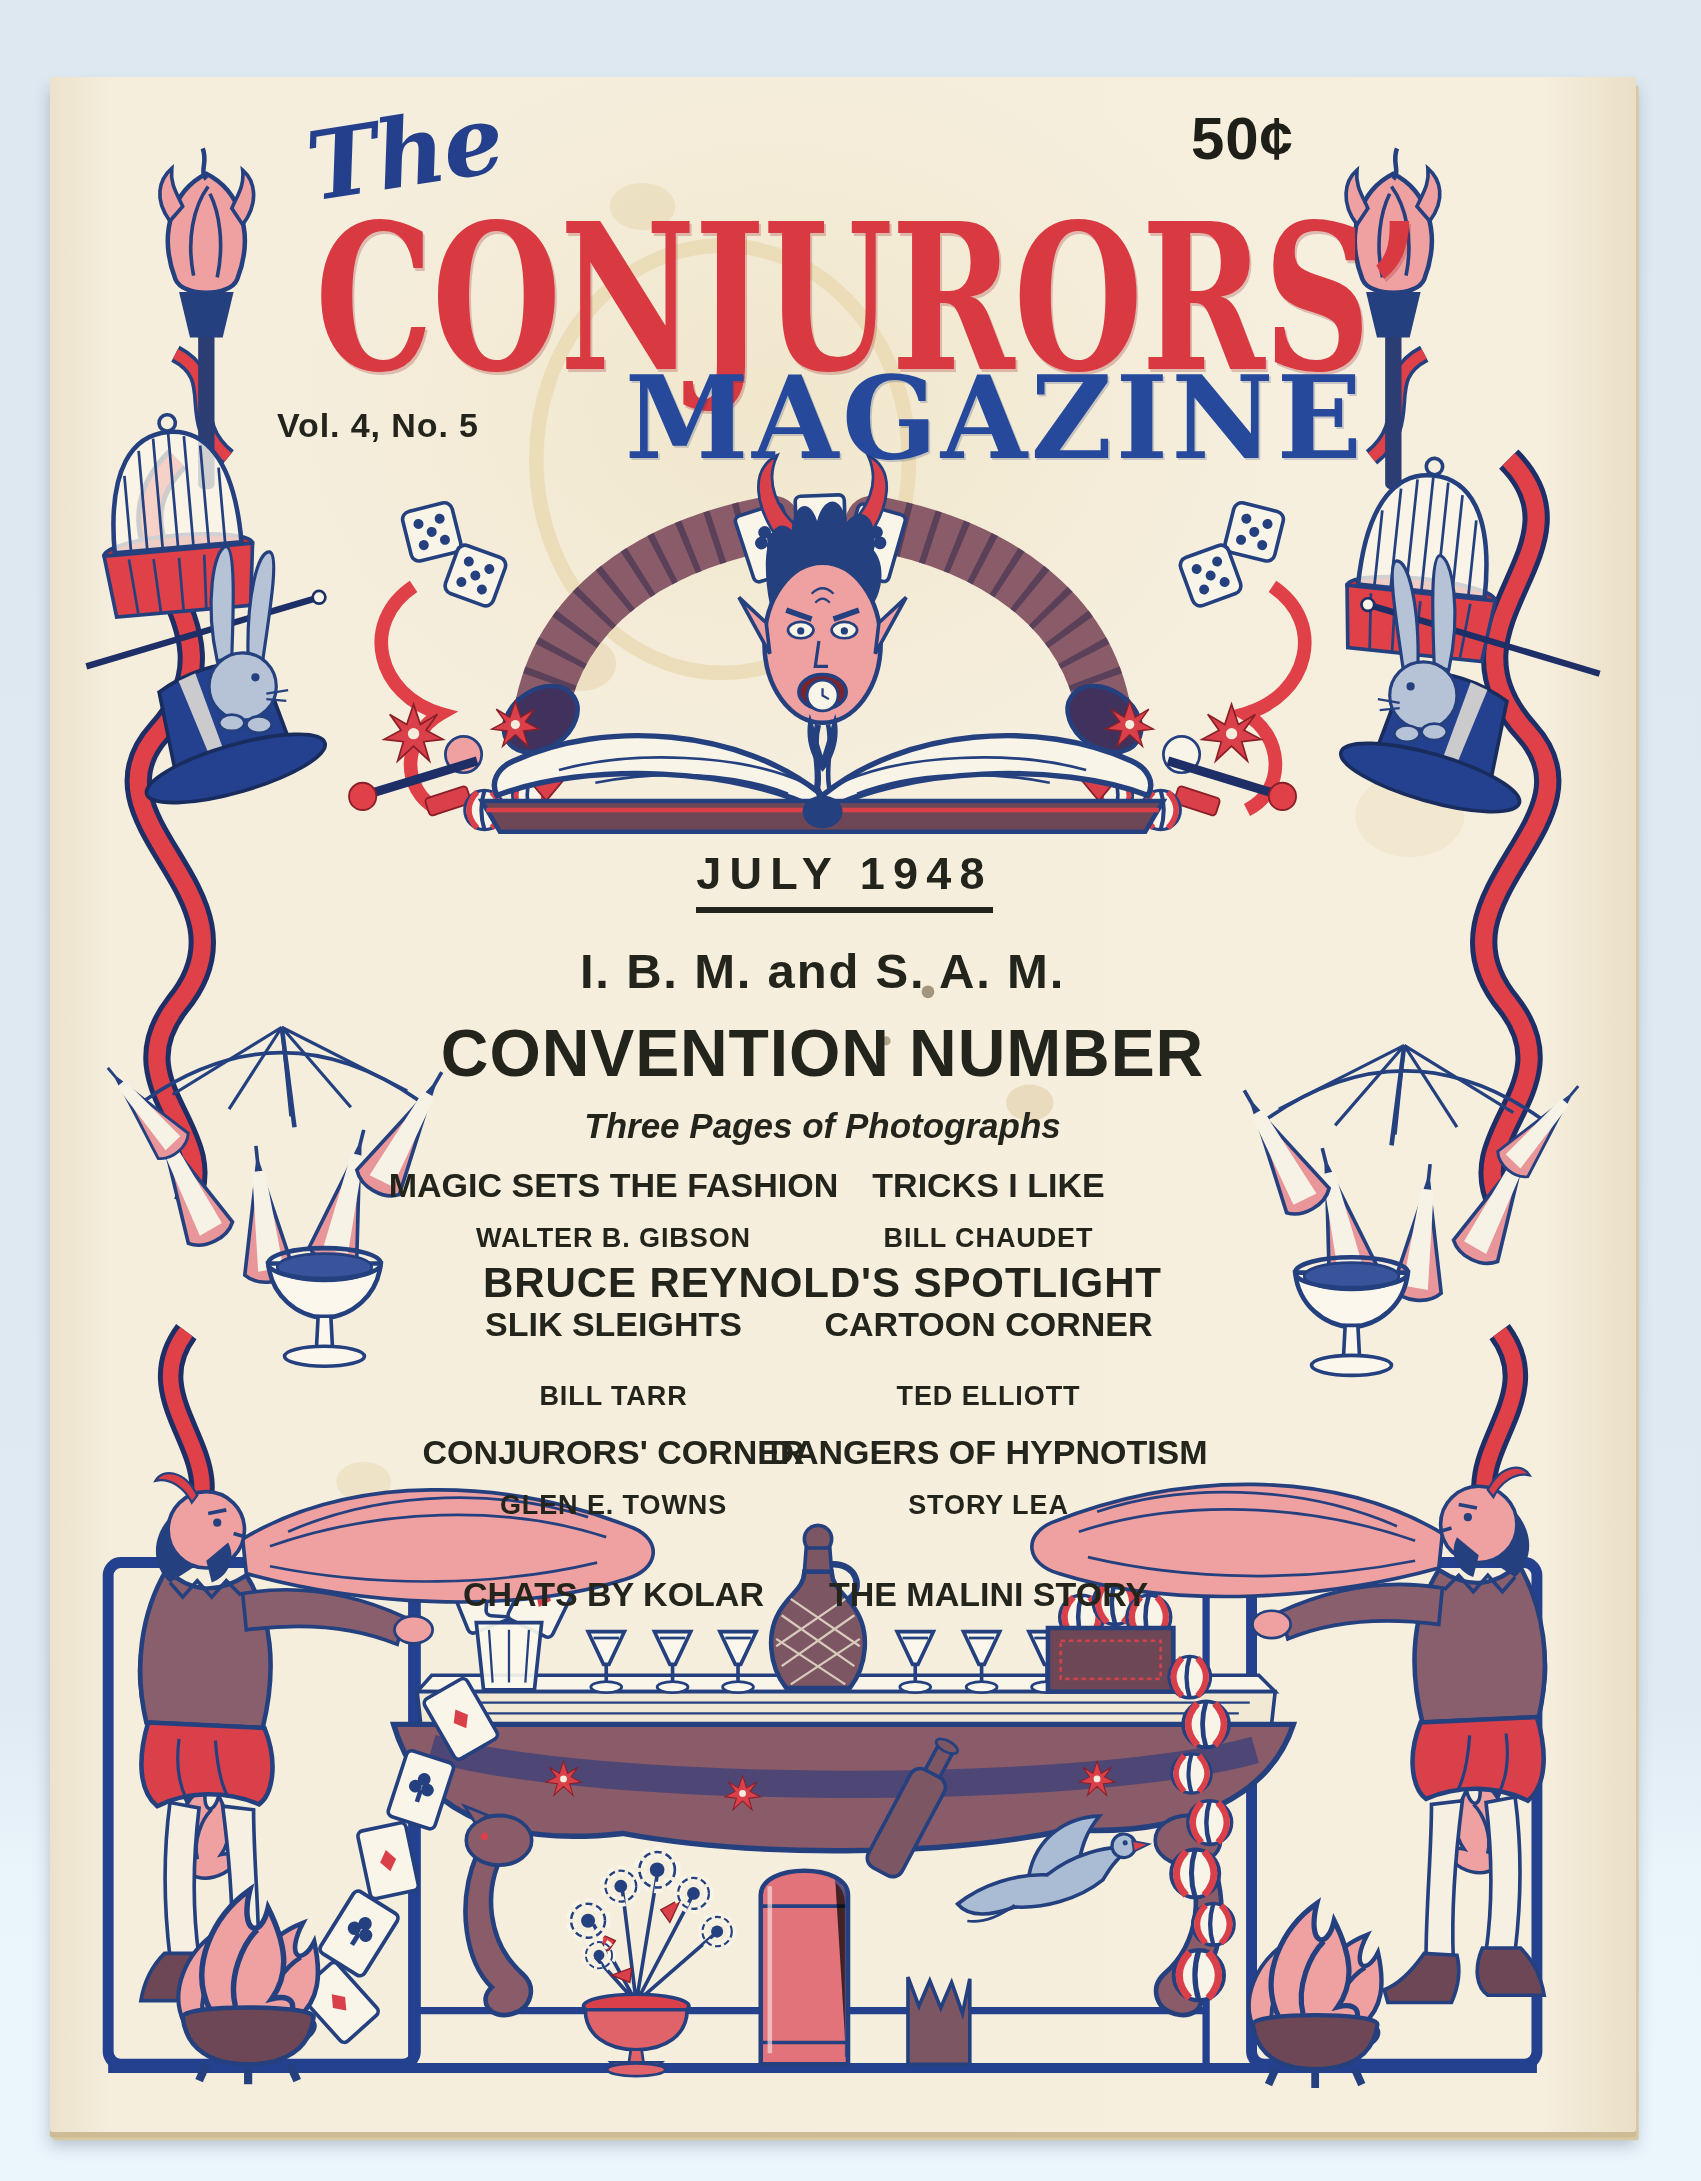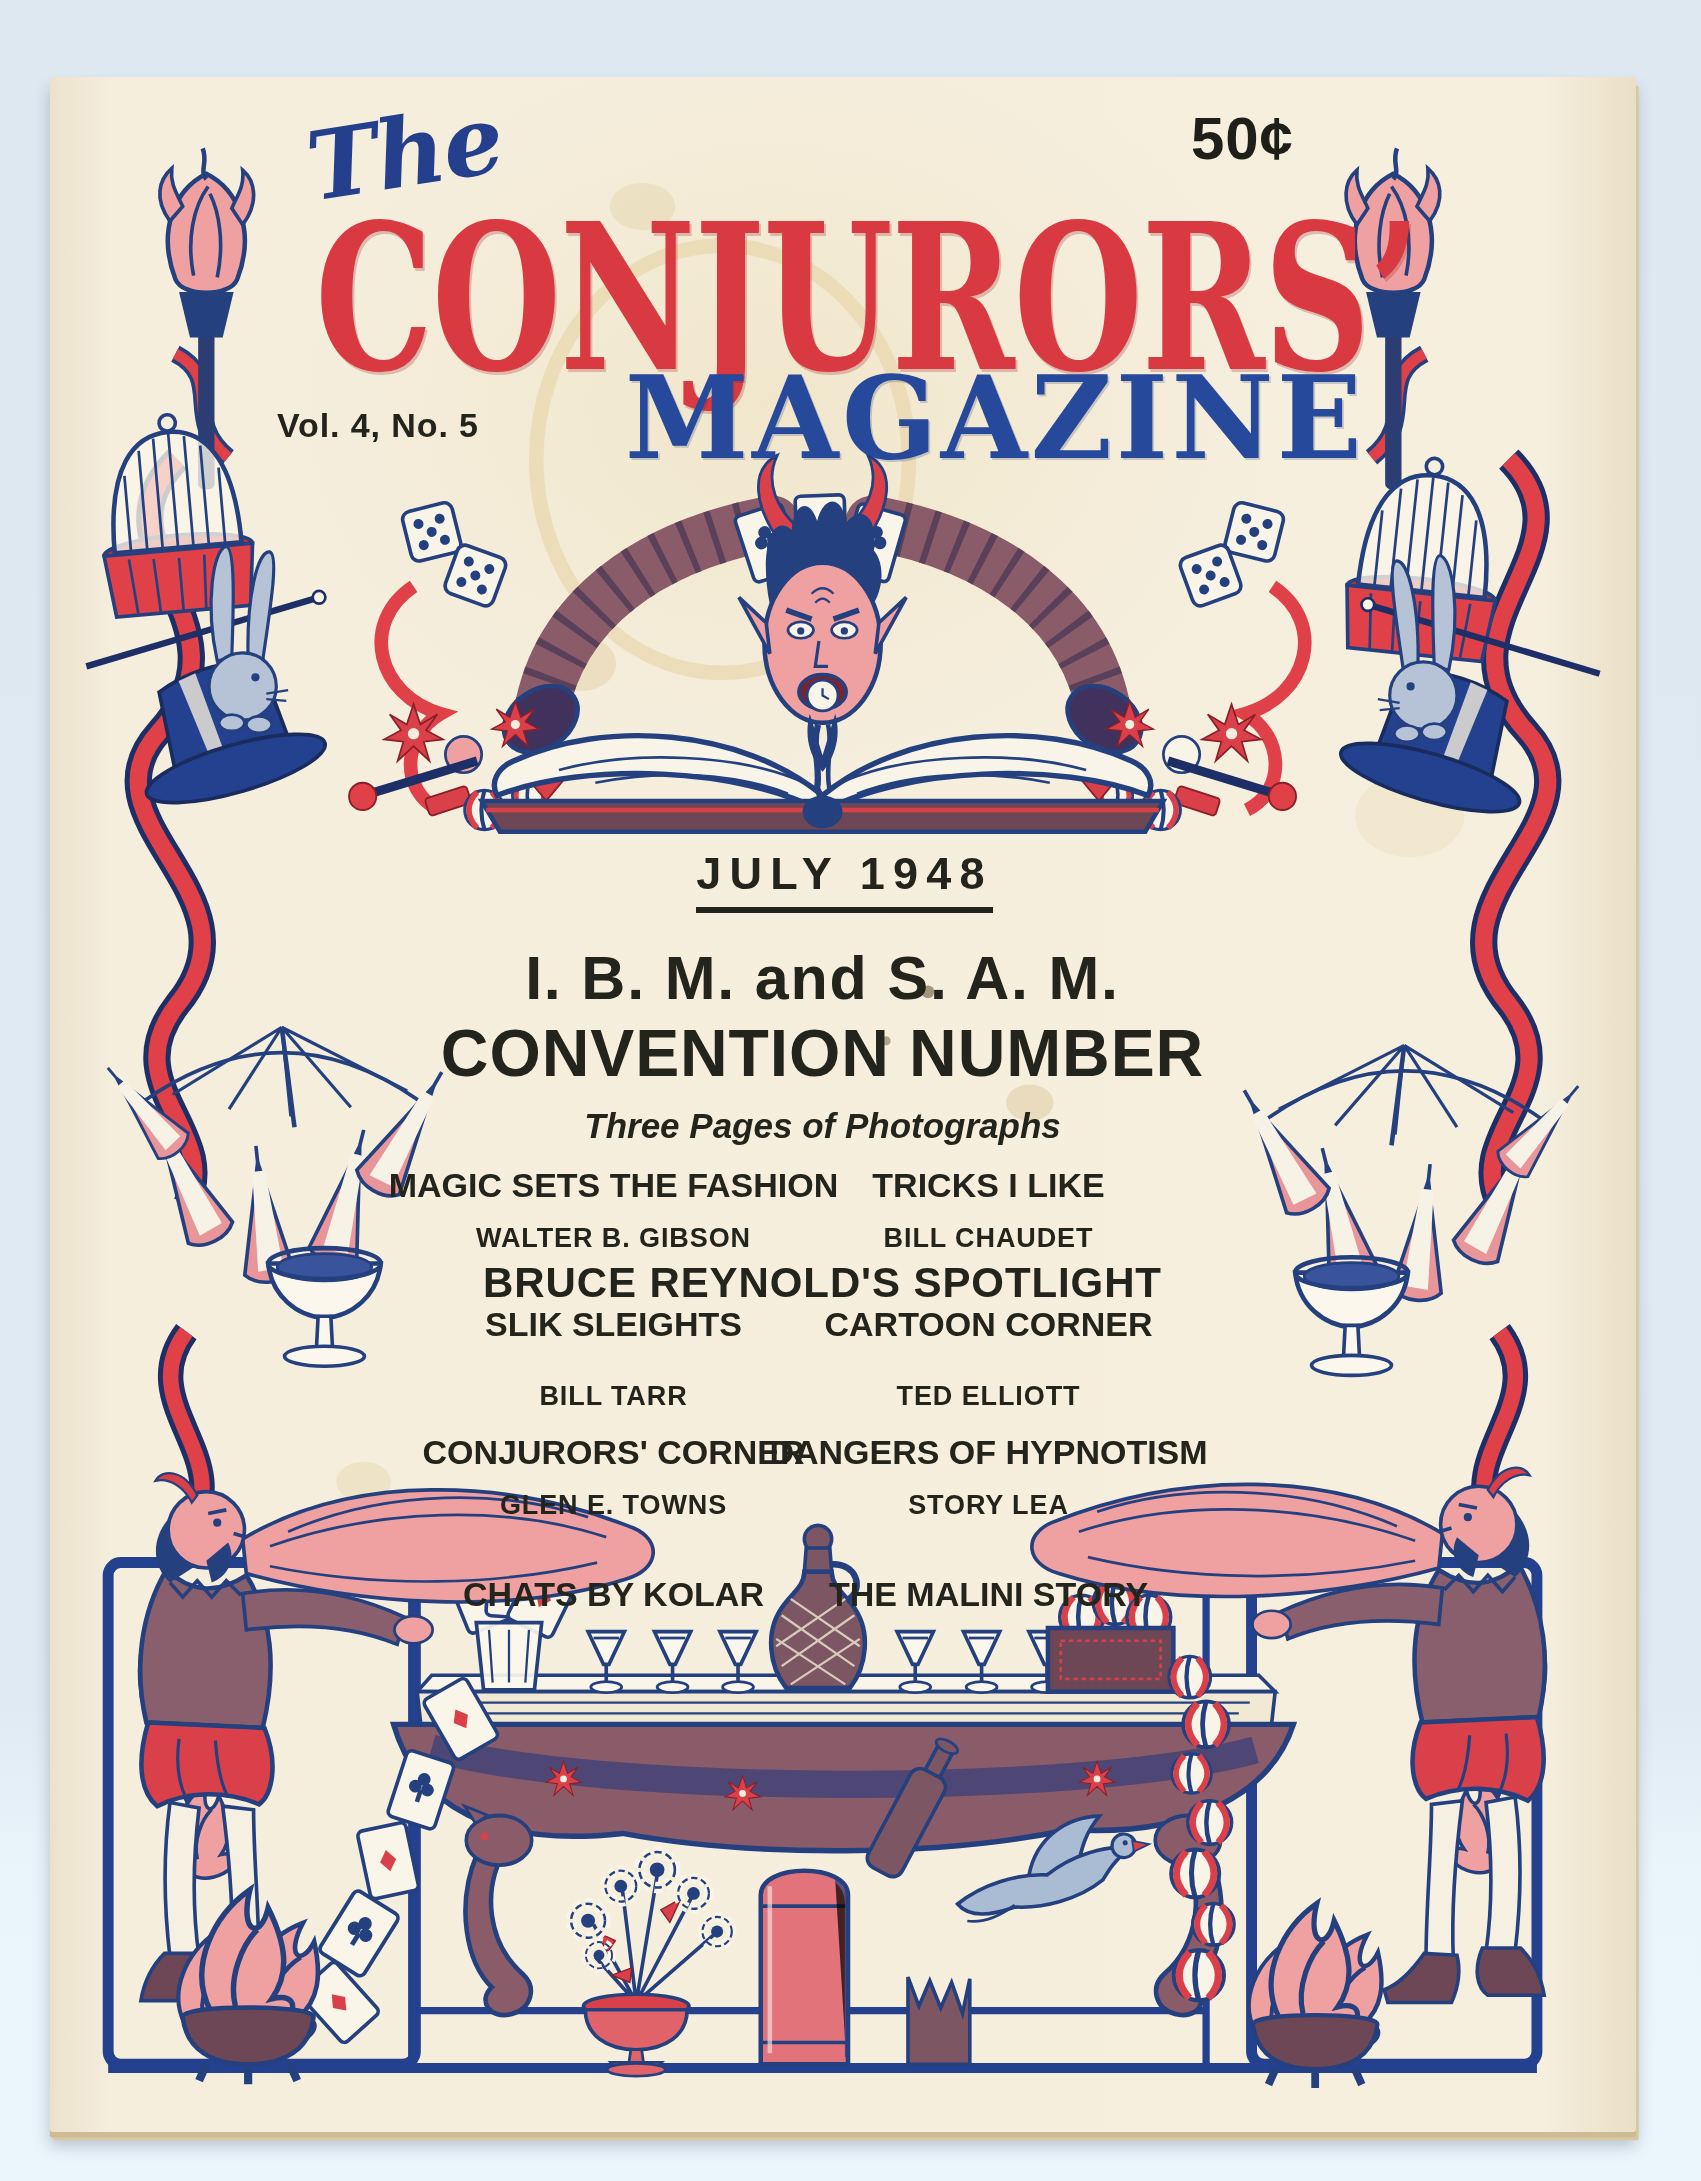--- a/index.html
+++ b/index.html
@@ -36,21 +36,21 @@
     letter-spacing:3.6px;transform:scaleX(.97);transform-origin:left top;
     text-shadow:1.8px 1.8px 0 rgba(20,40,100,.2);
   }
   .vol{left:227px;top:329px;font-size:34px;letter-spacing:0.9px;}
   .price{left:1141px;top:27px;font-size:60px;letter-spacing:0.9px;color:#1d1f18;}
   .block{left:145px;width:1255px;}
   .colL{left:277px;width:573px;}
   .colR{left:675px;width:527px;}
   .date{top:771px;font-size:45px;letter-spacing:8.2px;}
   .date span{display:inline-block;border-bottom:6.4px solid #23251c;padding-bottom:7.3px;margin-left:44px;}
-  .h1{top:866px;font-size:61px;letter-spacing:1.8px;text-align:center;}
+  .h1{top:866px;font-size:49px;letter-spacing:1.8px;text-align:center;}
   .h2{top:938px;font-size:66px;letter-spacing:0.9px;}
   .tagline{top:1029px;font-size:35px;font-style:italic;font-family:"Liberation Sans",sans-serif;}
   .t1{font-size:34px;letter-spacing:0px;}
   .t2{font-size:27px;letter-spacing:0.9px;}
   .bruce{top:1182px;font-size:42px;letter-spacing:0.9px;}
   .r1t{top:1089px;} .r1a{top:1146px;}
   .r3t{top:1228px;} .r3a{top:1304px;}
   .r4t{top:1356px;} .r4a{top:1413px;}
   .r5t{top:1498px;}
 </style>

